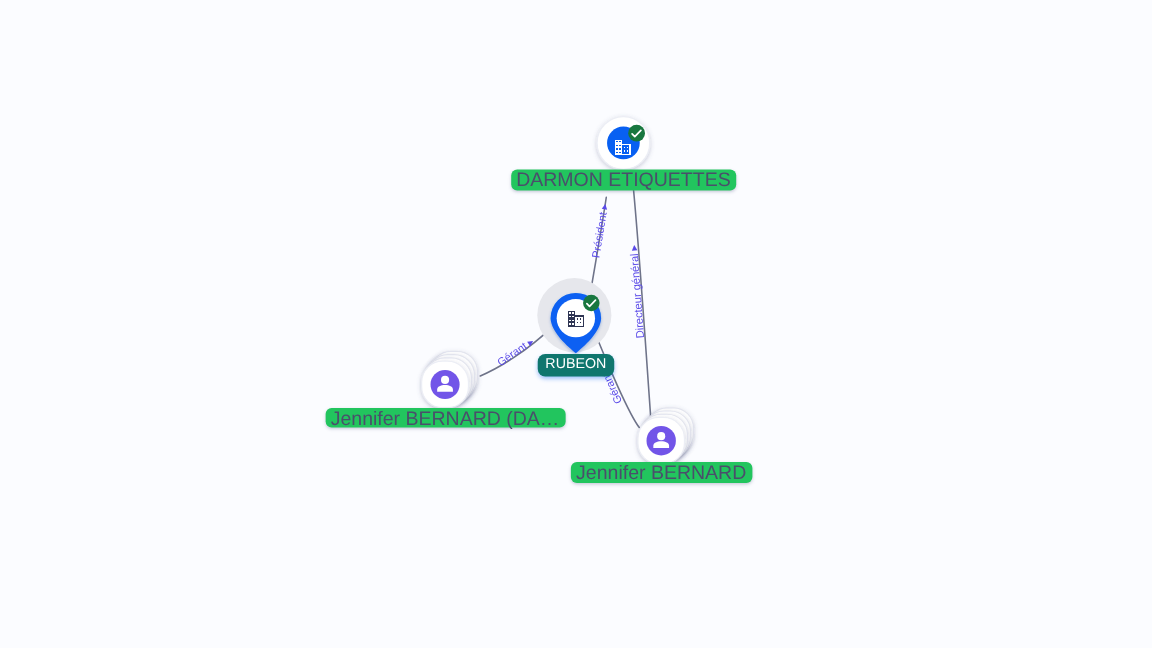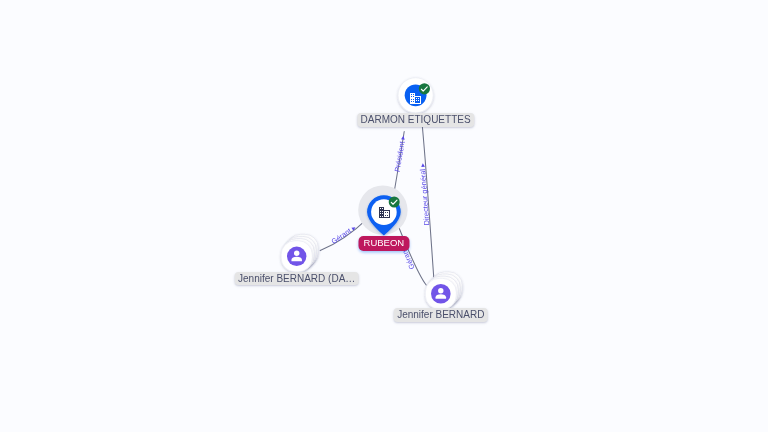--- a/index.html
+++ b/index.html
@@ -1,25 +1,25 @@
 <!DOCTYPE html>
 <html><head>
 <meta charset="utf-8">
 <style>
   html,body{margin:0;padding:0;}
   body{width:768px;height:432px;overflow:hidden;background:#fbfcff;
        font-family:"Liberation Sans",sans-serif;
        -webkit-font-smoothing:antialiased;}
   .stage{position:relative;width:768px;height:432px;overflow:hidden;background:#fbfcff;}
   .layer{position:absolute;left:0;top:0;width:768px;height:432px;}
-  .nodelabel{position:absolute;background:#e5e5e5;border-radius:4px;
-    font-size:10px;line-height:13.4px;height:13.4px;color:#4a4f6b;
+  .nodelabel{position:absolute;background:#22c55e;border-radius:4px;
+    font-size:13px;line-height:13.4px;height:13.4px;color:#4a4f6b;
     white-space:nowrap;box-shadow:0 1px 2.2px rgba(80,86,130,.30);
     transform:translate(-50%,0);padding:0 3.7px;box-sizing:content-box;}
-  .nodelabel.sel{background:#be185d;color:#ffffff;font-size:9.5px;
+  .nodelabel.sel{background:#0f766e;color:#ffffff;font-size:9.5px;
     line-height:14.9px;height:14.9px;box-shadow:0 1.5px 3px rgba(18,102,241,.40);
     padding:0 5.2px;border-radius:5px;}
 </style>
 </head>
 <body>
 
 <div class="stage">
   <svg class="layer" id="gsvg" width="768" height="432">
       <defs>
         <filter id="softsh" x="-60%" y="-60%" width="220%" height="220%">

